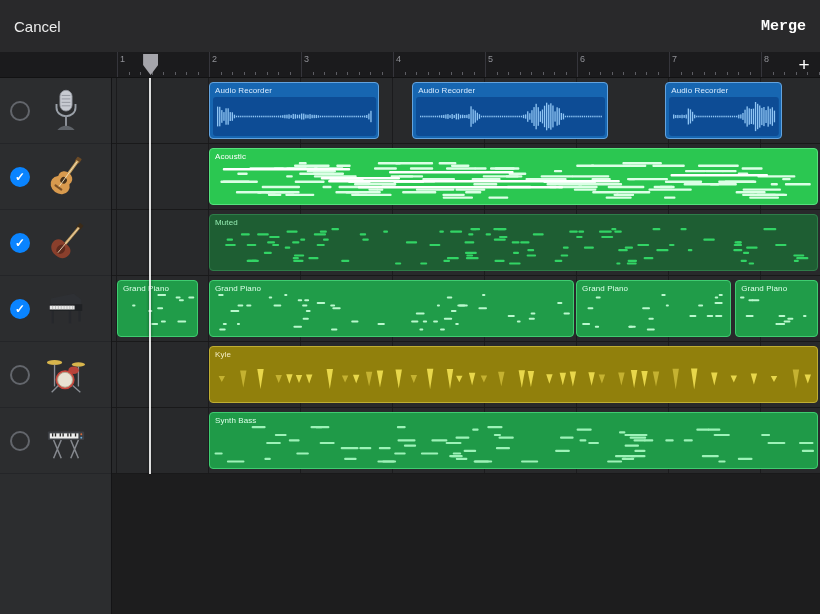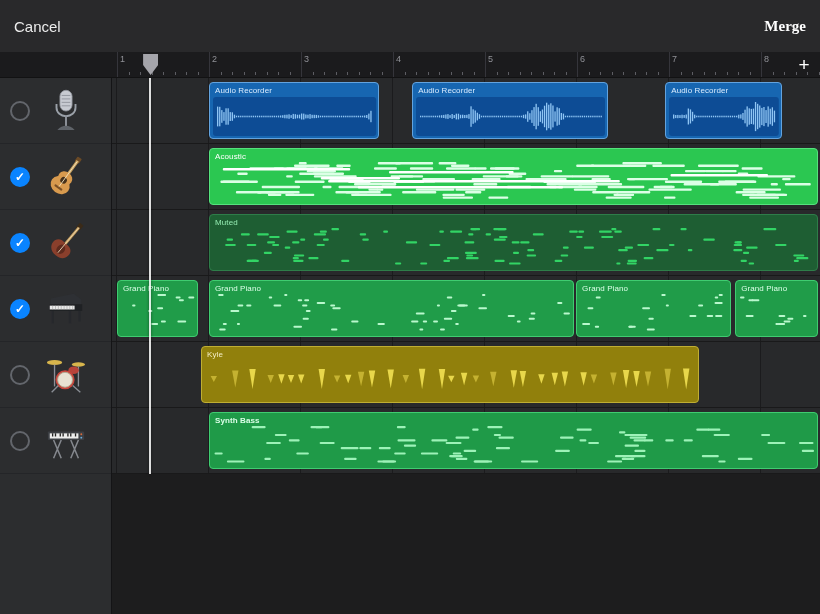--- a/index.html
+++ b/index.html
@@ -2,21 +2,21 @@
 <html><head>
 <meta charset="utf-8">
 <style>
   *{margin:0;padding:0;box-sizing:border-box}
   html,body{width:820px;height:614px;background:#151516;font-family:"Liberation Sans",sans-serif;overflow:hidden}
   .app{position:relative;width:820px;height:614px;background:#1e1e1f;color:#eee;overflow:hidden}
 
   
   .topbar{position:absolute;top:0;left:0;width:820px;height:52px;background:#29292b;display:flex;align-items:center;justify-content:flex-end}
   .cancel-btn{position:absolute;left:14px;background:none;border:none;color:#ececec;font-size:15px;font-family:inherit}
-  .merge-btn{position:absolute;right:14px;background:none;border:none;color:#fff;font-size:15px;font-weight:600;font-family:Liberation Serif, serif}
+  .merge-btn{position:absolute;right:14px;background:none;border:none;color:#fff;font-size:15px;font-weight:600;font-family:Liberation Mono, monospace}
   .msg{font-size:13px;color:#d8d8d8;max-width:620px;text-align:center}
 
   
   .ruler-row{position:absolute;top:52px;left:0;width:820px;height:26px;background:#1b1b1d;border-bottom:1px solid #121213;overflow:hidden}
   .r-line{position:absolute;top:0;width:1px;height:26px;background:#35353b}
   .r-num{position:absolute;top:2px;font-size:9px;color:#909197}
   .r-tick{position:absolute;bottom:2px;width:1px;height:3px;background:#5d5d63}
   .ph-handle{position:absolute;top:2px;width:15px;height:21px;background:#a4a4aa;clip-path:polygon(0 0,100% 0,100% 52%,50% 100%,0 52%);z-index:3}
   .add-btn{position:absolute;right:3px;top:0;width:26px;height:26px;background:none;border:none;color:#fff;font-size:19px;line-height:24px;text-align:center;padding:0;font-family:inherit}
 
@@ -774,21 +774,21 @@
                 <rect x="67.0" y="34.1" width="3.5" height="2.0" rx="1" fill="#b9f8cd"></rect>
                 <rect x="12.4" y="18.3" width="5.0" height="2.0" rx="1" fill="#b9f8cd"></rect>
                 <rect x="4.0" y="15.6" width="4.5" height="2.0" rx="1" fill="#b9f8cd"></rect>
                 <rect x="15.6" y="18.3" width="7.8" height="2.0" rx="1" fill="#b9f8cd"></rect>
                 <rect x="47.6" y="39.4" width="6.9" height="2.0" rx="1" fill="#b9f8cd"></rect>
               </svg>
               <div class="rlabel" style="color: rgb(220, 255, 232);">Grand Piano</div>
             </div>
           </div>
           <div class="track-row">
-            <div class="region" style="left: 89px; width: 498px; background: rgb(145, 128, 12); border-color: rgb(191, 174, 51);">
+            <div class="region" style="left: 97px; width: 609px; background: rgb(145, 128, 12); border-color: rgb(191, 174, 51);">
               <svg class="art" width="610" height="57" viewBox="0 0 610 57" preserveAspectRatio="none">
                 <path d="M8.6 28.9 L15.0 28.9 L11.8 35.1 Z" fill="#c5b231"></path>
                 <path d="M30.1 23.5 L36.5 23.5 L33.3 40.5 Z" fill="#c5b231"></path>
                 <path d="M47.3 21.9 L53.7 21.9 L50.5 42.1 Z" fill="#e8d74b"></path>
                 <path d="M65.5 28.1 L71.9 28.1 L68.7 35.9 Z" fill="#c5b231"></path>
                 <path d="M76.2 27.2 L82.6 27.2 L79.4 36.8 Z" fill="#e8d74b"></path>
                 <path d="M85.8 28.0 L92.2 28.0 L89.0 36.0 Z" fill="#e8d74b"></path>
                 <path d="M96.0 27.6 L102.4 27.6 L99.2 36.4 Z" fill="#e8d74b"></path>
                 <path d="M116.6 22.1 L123.0 22.1 L119.8 41.9 Z" fill="#e8d74b"></path>
                 <path d="M131.9 28.4 L138.3 28.4 L135.1 35.6 Z" fill="#c5b231"></path>
@@ -891,21 +891,21 @@
                 <rect x="508.3" y="47.4" width="7.3" height="2.2" rx="1" fill="#9df2b8"></rect>
                 <rect x="414.4" y="20.9" width="10.8" height="2.2" rx="1" fill="#9df2b8"></rect>
                 <rect x="210.9" y="39.4" width="17.3" height="2.2" rx="1" fill="#9df2b8"></rect>
                 <rect x="591.8" y="36.8" width="12.2" height="2.2" rx="1" fill="#9df2b8"></rect>
                 <rect x="277.3" y="13.0" width="15.2" height="2.2" rx="1" fill="#9df2b8"></rect>
                 <rect x="78.8" y="26.2" width="10.8" height="2.2" rx="1" fill="#9df2b8"></rect>
                 <rect x="551.1" y="20.9" width="9.0" height="2.2" rx="1" fill="#9df2b8"></rect>
                 <rect x="187.5" y="26.2" width="18.0" height="2.2" rx="1" fill="#9df2b8"></rect>
                 <rect x="242.7" y="39.4" width="8.5" height="2.2" rx="1" fill="#9df2b8"></rect>
               </svg>
-              <div class="rlabel" style="color: rgb(220, 255, 232); font-weight: bold;">Synth Bass</div>
+              <div class="rlabel" style="color: rgb(220, 255, 232);">Synth Bass</div>
             </div>
           </div>
           <div class="ph-line" style="left: 37.1px;"></div>
         </div>
     </div>
   </div>
 
 </div>
 
 </body></html>

